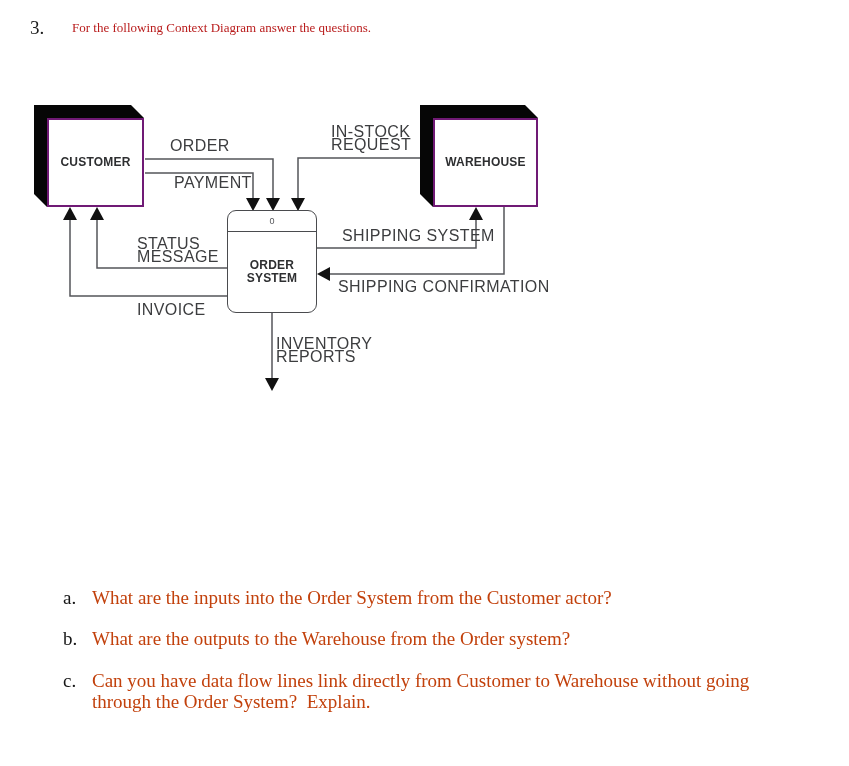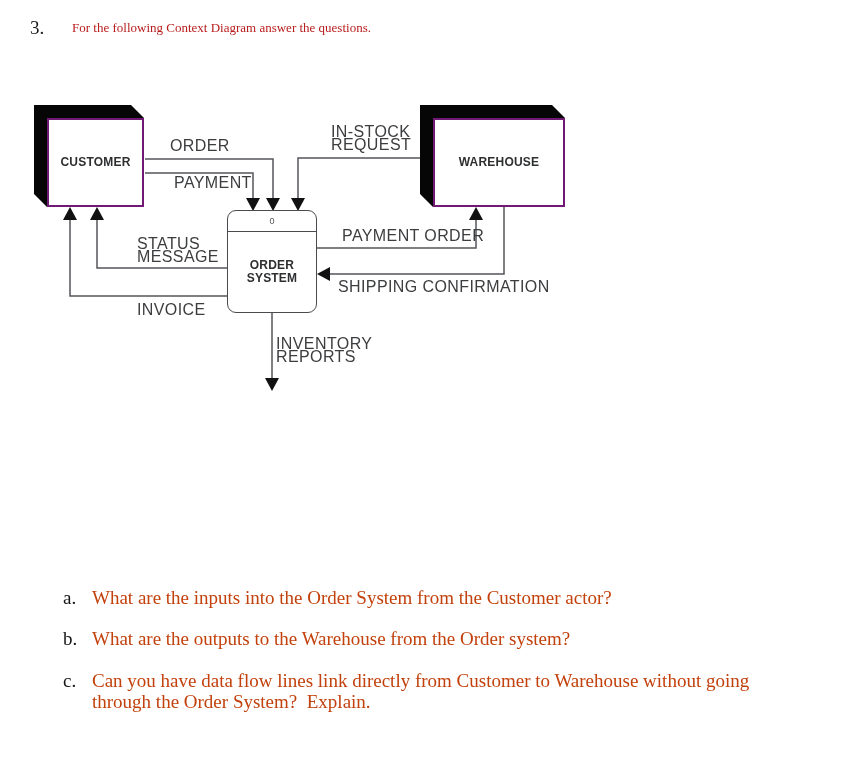--- a/index.html
+++ b/index.html
@@ -17,21 +17,21 @@
 
   .entity{position:absolute;z-index:2;}
   .entity::before{content:"";position:absolute;left:-13px;top:-13px;
     width:calc(100% + 13px);height:calc(100% + 13px);background:#060606;
     clip-path:polygon(0 0, calc(100% - 13px) 0, 100% 13px, 100% 100%, 13px 100%, 0 calc(100% - 13px));}
   .entity-face{position:absolute;inset:0;background:#ffffff;border:2px solid #701a75;
     display:flex;align-items:center;justify-content:center;flex-direction:column;
     font-family:"Liberation Sans", sans-serif;font-weight:bold;font-size:12px;
     line-height:13px;color:#2e2f31;letter-spacing:0.2px;text-align:center;}
   .ent-customer{left:47px;top:118px;width:97px;height:89px;}
-  .ent-warehouse{left:433px;top:118px;width:105px;height:89px;padding-left:27px;}
+  .ent-warehouse{left:433px;top:118px;width:105px;height:89px;}
   .ent-accounting{left:228px;top:403px;width:100px;height:87px;}
 
   .process{position:absolute;left:227px;top:210px;width:90px;height:103px;z-index:2;
     background:#fff;border:1.5px solid #4a4b4e;border-radius:9px;box-sizing:border-box;
     display:flex;flex-direction:column;font-family:"Liberation Sans", sans-serif;}
   .process-header{height:20px;border-bottom:1.5px solid #4a4b4e;display:flex;
     align-items:center;justify-content:center;font-size:9px;color:#55565a;}
   .process-body{flex:1;display:flex;flex-direction:column;align-items:center;justify-content:center;
     font-weight:bold;font-size:12px;line-height:13px;color:#2e2f31;letter-spacing:0.2px;}
 
@@ -124,21 +124,21 @@
       <span>REQUEST</span>
     </div>
     <div class="flow-label lbl-status">
       <span>STATUS</span>
       <span>MESSAGE</span>
     </div>
     <div class="flow-label lbl-invoice">
       <span>INVOICE</span>
     </div>
     <div class="flow-label lbl-shiporder">
-      <span>PAYMENT ORDER</span>
+      <span>SHIPPING SYSTEM</span>
     </div>
     <div class="flow-label lbl-shipconf">
       <span>SHIPPING CONFIRMATION</span>
     </div>
     <div class="flow-label lbl-inventory">
       <span>INVENTORY</span>
       <span>REPORTS</span>
     </div>
 
   </div>

